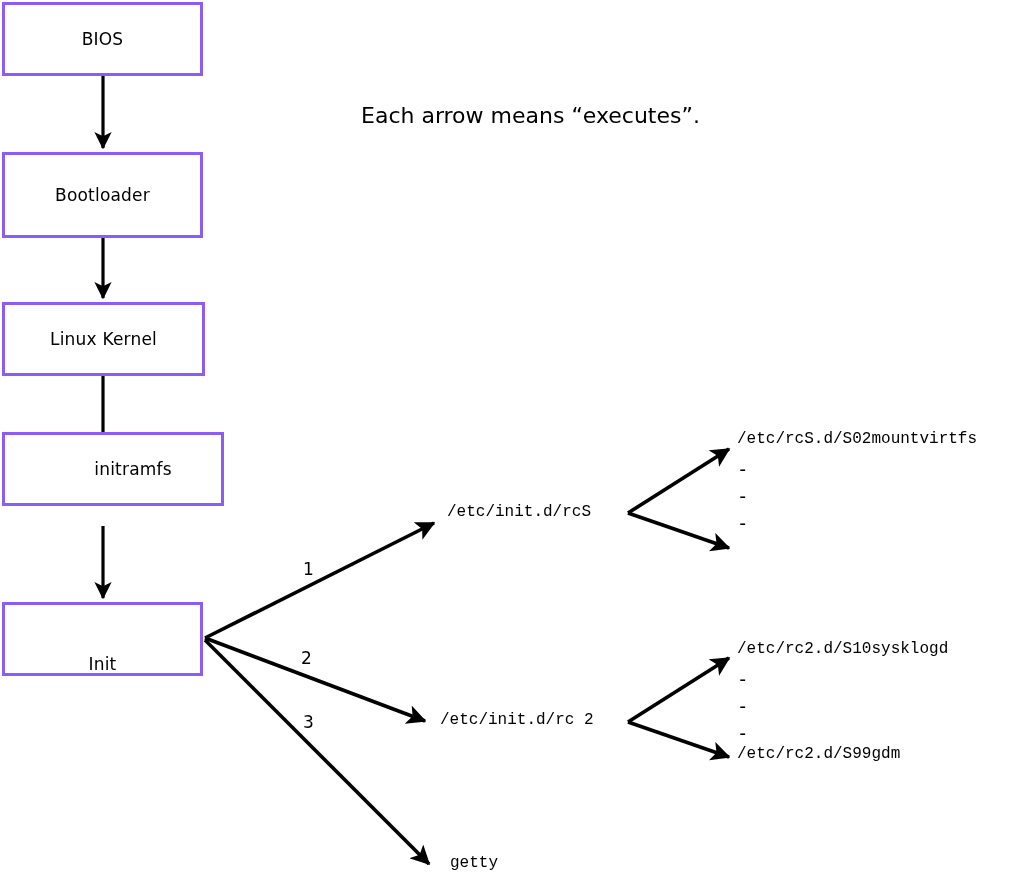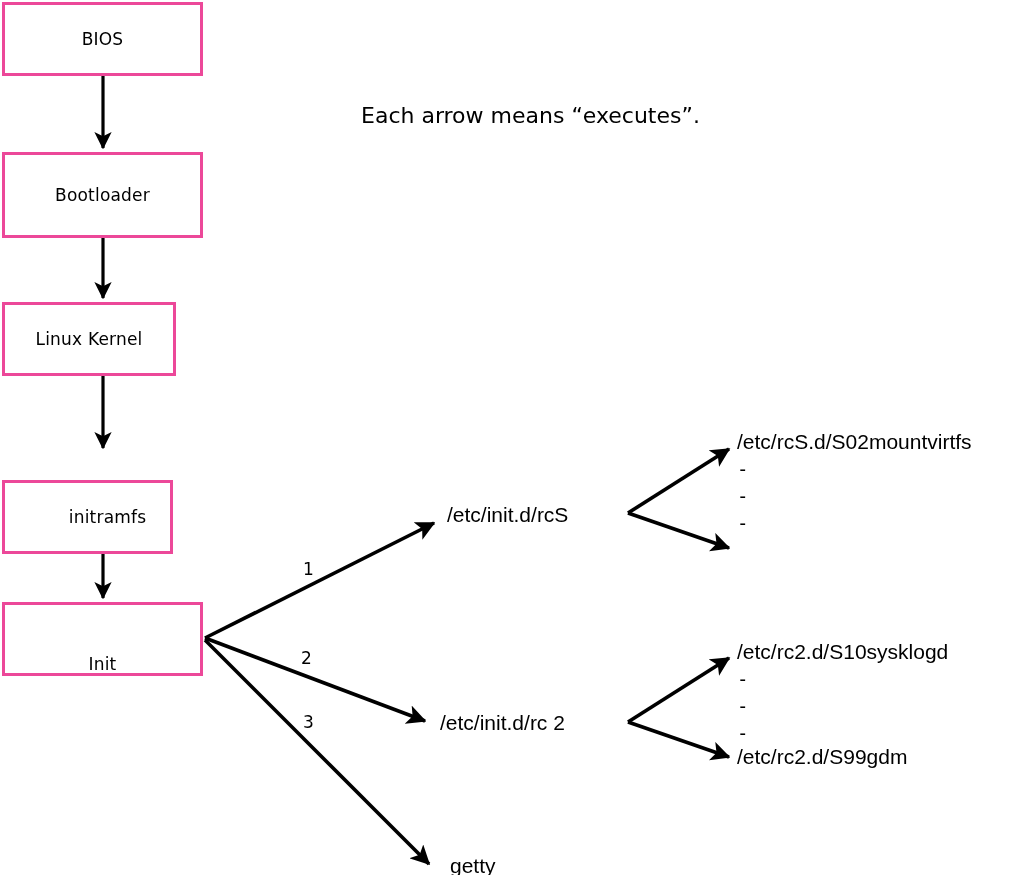--- a/index.html
+++ b/index.html
@@ -30,21 +30,21 @@
     position: absolute;
     left: 0;
     top: 0;
     width: 1024px;
     height: 875px;
   }
   
   .proc-box {
     position: absolute;
     box-sizing: border-box;
-    border: 3px solid #ec4899;
+    border: 3px solid #8b5cf6;
     background: #ffffff;
     display: flex;
     align-items: center;
     justify-content: center;
   }
   .proc-box .proc-label {
     font-family: "DejaVu Sans", "Liberation Sans", sans-serif;
     font-size: 17px;
     line-height: 1;
     color: #000000;
@@ -52,22 +52,22 @@
     white-space: nowrap;
   }
   
   .node-label {
     position: absolute;
     white-space: nowrap;
     color: #000000;
     line-height: 1;
   }
   .mono {
-    font-family: Liberation Sans, sans-serif;
-    font-size: 21px;
+    font-family: Liberation Mono, monospace;
+    font-size: 16px;
     letter-spacing: 0px;
   }
   .edge-num {
     position: absolute;
     font-family: "DejaVu Sans", "Liberation Sans", sans-serif;
     font-size: 17px;
     color: #000000;
     line-height: 1;
     white-space: nowrap;
   }
@@ -121,25 +121,25 @@
     <div class="note-text" style="left:361px; top:105px;">Each arrow means “executes”.</div>
 
     <div class="proc-box" style="left:2px; top:2px; width:201px; height:74px;">
       <span class="proc-label">BIOS</span>
     </div>
 
     <div class="proc-box" style="left:2px; top:152px; width:201px; height:86px;">
       <span class="proc-label">Bootloader</span>
     </div>
 
-    <div class="proc-box" style="left:2px; top:302px; width:174px; height:74px;">
+    <div class="proc-box" style="left:2px; top:302px; width:203px; height:74px;">
       <span class="proc-label">Linux Kernel</span>
     </div>
 
-    <div class="proc-box" style="left:2px; top:480px; width:171px; height:74px;padding-left:40px;">
+    <div class="proc-box" style="left:2px; top:432px; width:222px; height:74px;padding-left:40px;">
       <span class="proc-label">initramfs</span>
     </div>
 
     <div class="proc-box" style="left:2px; top:602px; width:201px; height:74px;align-items:flex-end;">
       <span class="proc-label">Init</span>
     </div>
 
     <div class="edge-num" style="left:303px; top:561px;">1</div>
     <div class="edge-num" style="left:301px; top:650px;">2</div>
     <div class="edge-num" style="left:303px; top:714px;">3</div>

